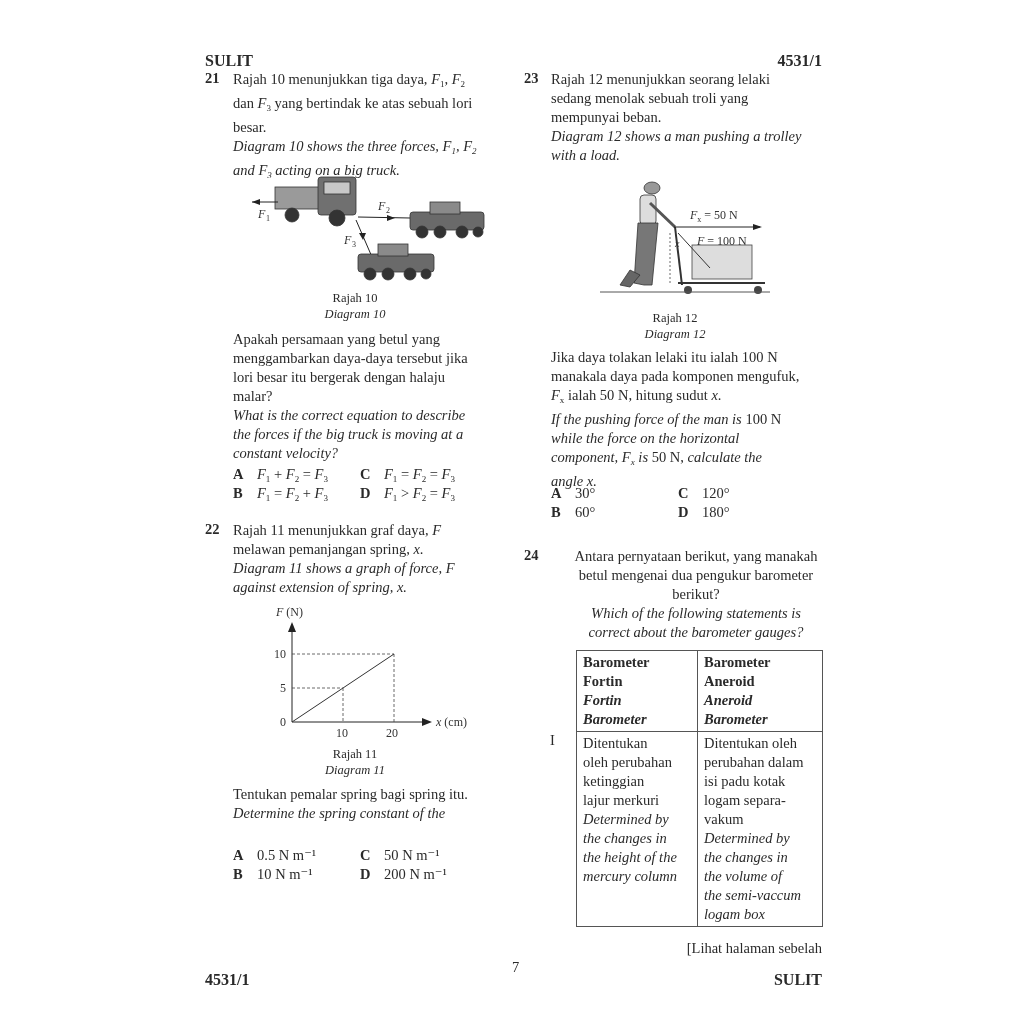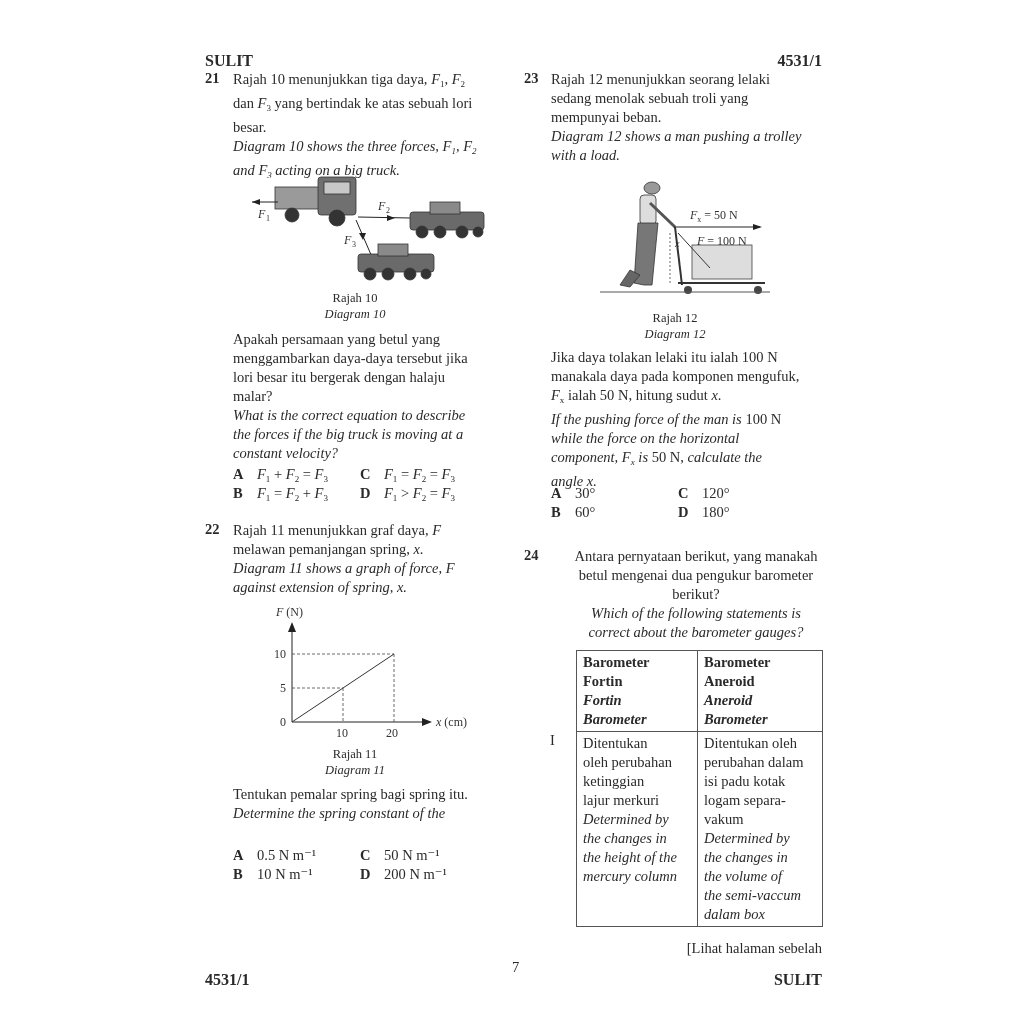--- a/index.html
+++ b/index.html
@@ -235,21 +235,21 @@
       <td>
         <div>Ditentukan oleh</div>
         <div>perubahan dalam</div>
         <div>isi padu kotak</div>
         <div>logam separa-</div>
         <div>vakum</div>
         <div class="it">Determined by</div>
         <div class="it">the changes in</div>
         <div class="it">the volume of</div>
         <div class="it">the semi-vaccum</div>
-        <div class="it">dalam box</div>
+        <div class="it">logam box</div>
       </td>
     </tr>
   </tbody>
     </table>
 </div>
 
 <div class="abs" style="right:198px;top:940px;">[Lihat halaman sebelah</div>
 <div class="abs hdr" style="left:205px;top:959px;">4531/1</div>
 <div class="abs" style="left:512px;top:959px;">7</div>
 <div class="abs hdr" style="right:198px;top:959px;">SULIT</div>

